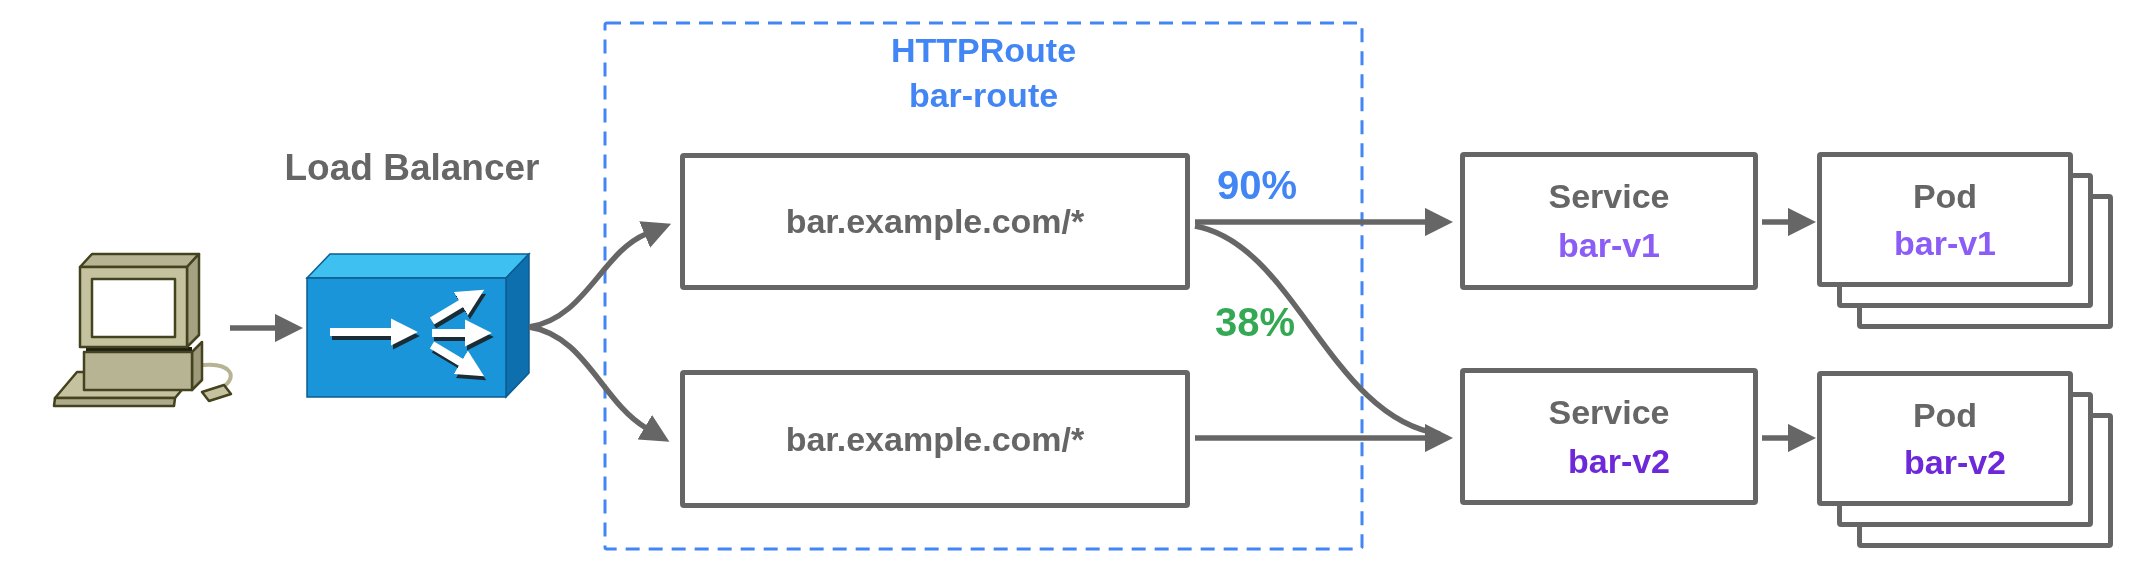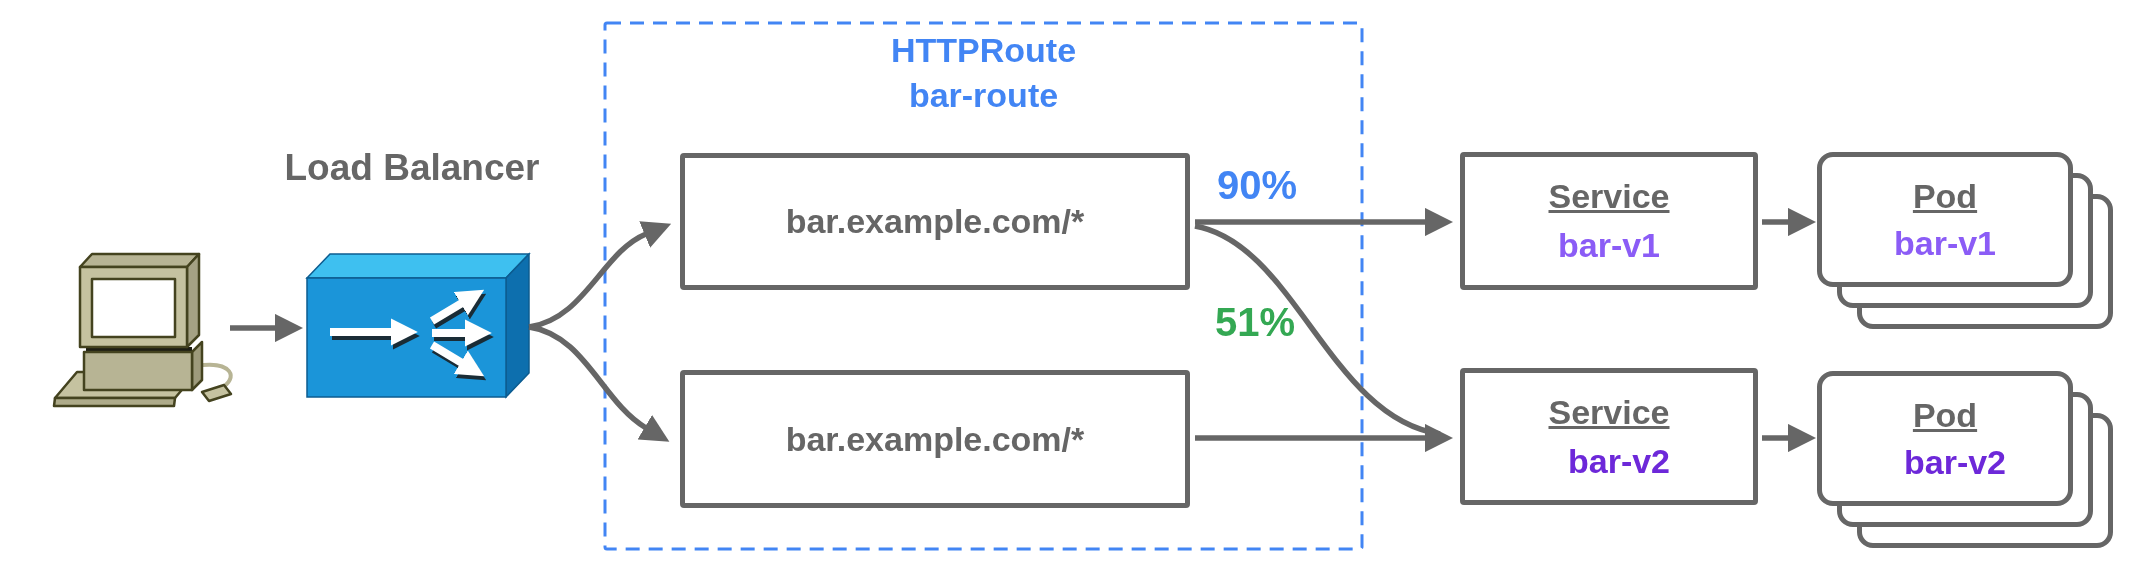--- a/index.html
+++ b/index.html
@@ -22,33 +22,33 @@
   }
   .rule-1{left:680px;top:153px;width:510px;height:137px;}
   .rule-2{left:680px;top:370px;width:510px;height:138px;line-height:48px;}
   .svc-1{left:1460px;top:152px;width:298px;height:138px;line-height:49px;}
   .svc-2{left:1460px;top:368px;width:298px;height:137px;line-height:49px;}
   .pod-stack{position:absolute;width:300px;height:180px;}
   .pod-stack.v1{left:1817px;top:152px;}
   .pod-stack.v2{left:1817px;top:371px;}
   .card{
     position:absolute;box-sizing:border-box;width:256px;height:135px;
-    background:#ffffff;border:5px solid #666666;border-radius:16px;
+    background:#ffffff;border:5px solid #666666;border-radius:4px;
     display:flex;flex-direction:column;align-items:center;justify-content:center;
     font-weight:bold;font-size:34px;color:#666666;line-height:47px;text-align:center;
   }
   .card.back{left:40px;top:42px;}
   .card.mid{left:20px;top:21px;}
   .card.front{left:0;top:0;}
   .pct{position:absolute;width:132px;font-weight:bold;font-size:40px;text-align:center;line-height:44px;margin-top:9px;}
   .pct-90{left:1191px;top:154px;color:#4285F4;}
   .pct-10{left:1189px;top:291px;color:#34A853;}
   .blue{color:#8b5cf6;}
   .green{color:#6d28d9;margin-left:20px;}
-  .gray{color:#666666;text-decoration:underline;}
+  .gray{color:#666666;}
 </style>
 </head>
 <body>
 
 <div class="stage">
 
   <svg class="layer" width="2149" height="573" viewBox="0 0 2149 573">
     <defs>
       <marker id="ah" viewBox="0 0 10 10" refX="0.5" refY="5" markerWidth="5.2" markerHeight="5.2" orient="auto">
         <path d="M0 0 L10 5 L0 10 z" fill="#666666"></path>
@@ -121,21 +121,21 @@
   </div>
 
   <div class="node rule-1">
     <div>bar.example.com/*</div>
   </div>
   <div class="node rule-2">
     <div>bar.example.com/*</div>
   </div>
 
   <div class="pct pct-90">90%</div>
-  <div class="pct pct-10">51%</div>
+  <div class="pct pct-10">38%</div>
 
   <div class="node svc-1">
     <div class="gray">Service</div>
     <div class="blue">bar-v1</div>
   </div>
   <div class="node svc-2">
     <div class="gray">Service</div>
     <div class="green">bar-v2</div>
   </div>
 

